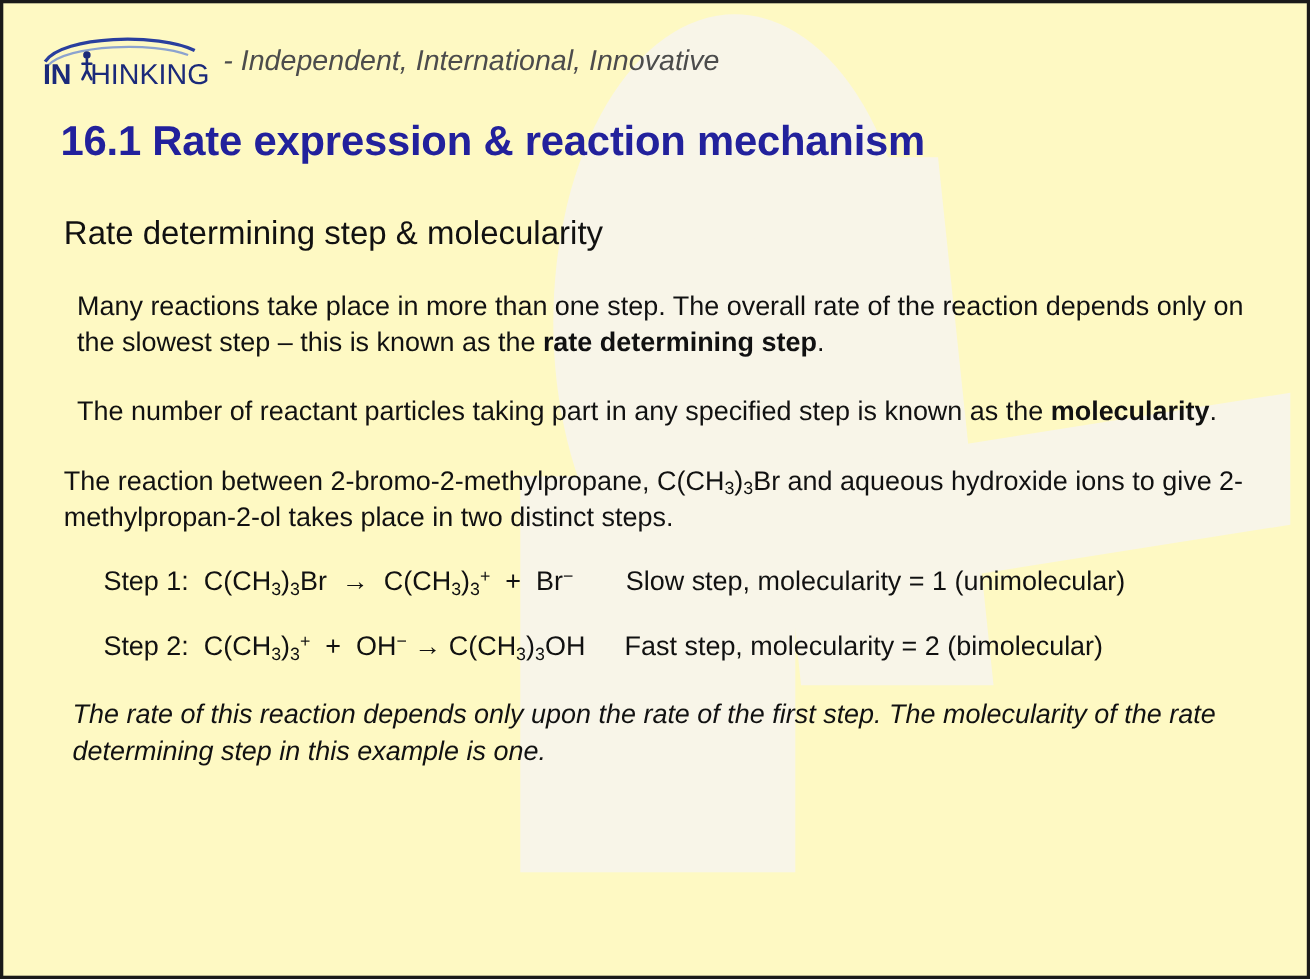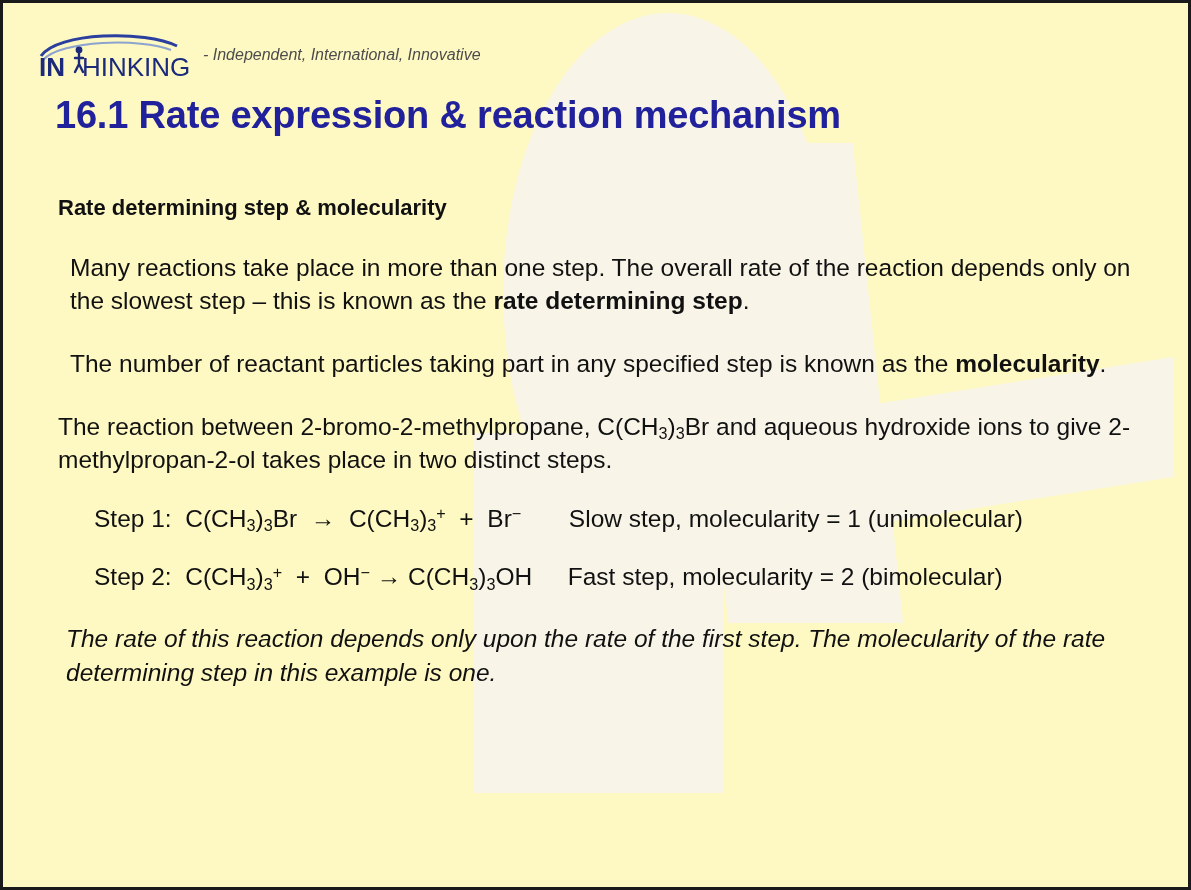--- a/index.html
+++ b/index.html
@@ -74,50 +74,50 @@
   }
   .logo {
     position: relative;
     width: 152px;
     height: 50px;
   }
   .logo svg { display: block; }
   .tagline {
     margin-left: 14px;
     font-style: italic;
-    font-size: 16px;
+    font-size: 26px;
     color: #4c4c4c;
     white-space: nowrap;
   }
 
   
   .title {
     position: absolute;
     left: 52px;
-    top: 91px;
+    top: 105px;
     font-size: 38px;
     font-weight: bold;
     color: #22219c;
     letter-spacing: -0.2px;
     text-align: center;
   }
 
   
   .body-area {
     position: absolute;
     left: 55px;
     top: 190px;
     width: 1100px;
     color: #111111;
     font-size: 24.5px;
     line-height: 1.34;
   }
   .subhead {
-    font-weight: bold;
-    font-size: 22px;
+    font-weight: normal;
+    font-size: 30px;
     margin-bottom: 30px;
   }
   p.para {
     margin: 0 0 30px 12px;
   }
   .example-label {
     font-style: italic;
     margin: 0 0 2px 0;
   }
   .example-body {

